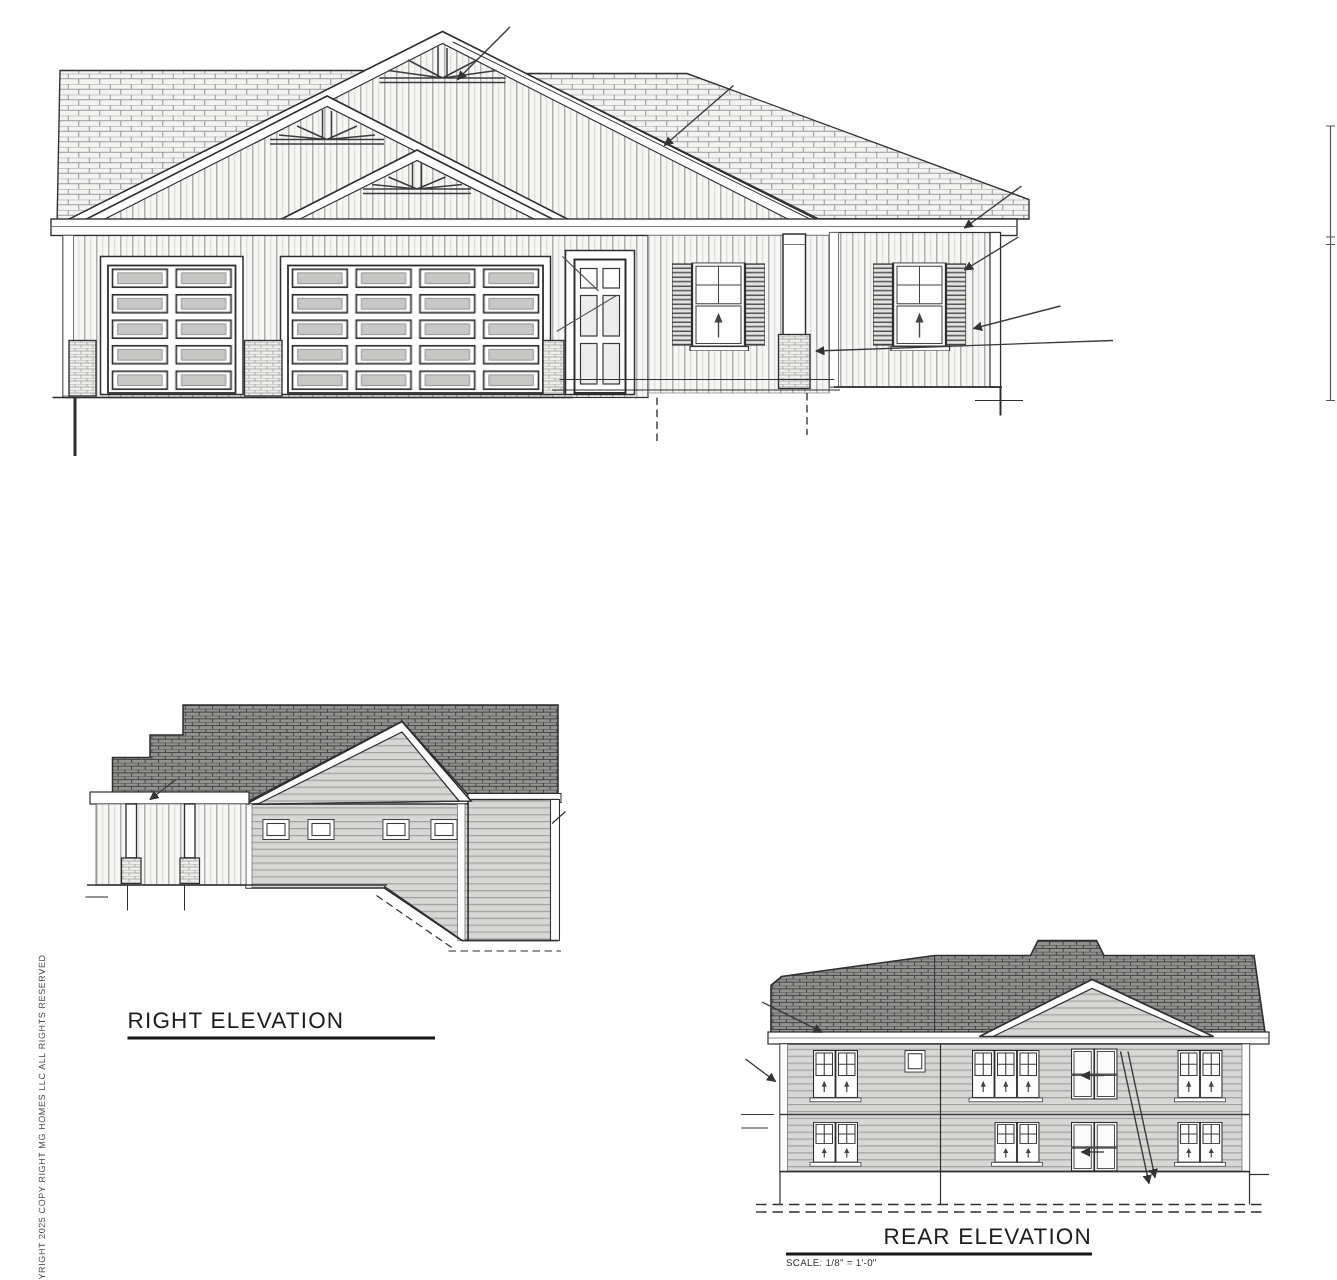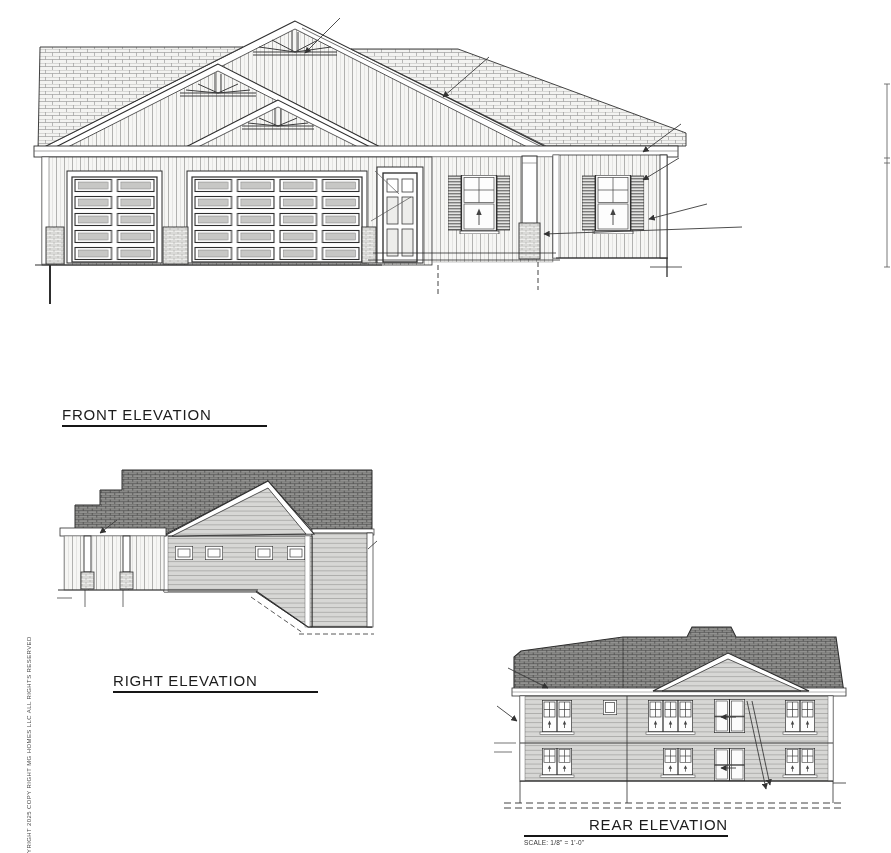--- a/index.html
+++ b/index.html
@@ -300,25 +300,22 @@
       <line x1="747" y1="701" x2="766" y2="789" marker-end="url(#arr)"></line>
       <line x1="752" y1="701" x2="770" y2="785" marker-end="url(#arr)"></line>
       <line x1="736" y1="717" x2="721" y2="717" marker-end="url(#arr)"></line>
       <line x1="736" y1="768" x2="721" y2="768" marker-end="url(#arr)"></line>
       <line x1="494" y1="743" x2="516" y2="743" stroke-width="0.7"></line>
       <line x1="494" y1="752" x2="512" y2="752" stroke-width="0.7"></line>
     </g>
   </g>
 </svg>
 
-<div class="elev-label" style="left:62px;top:406px;width:205px;">
-  <span>FRONT ELEVATION</span>
-</div>
-
-<div class="elev-label" style="left:85px;top:672px;width:205px;margin-left:28px;">
+
+<div class="elev-label" style="left:85px;top:672px;width:205px;">
   <span>RIGHT ELEVATION</span>
 </div>
 
 <div class="elev-label" style="left:524px;top:816px;width:204px;text-align:right;">
   <span>REAR ELEVATION</span>
 </div>
 <div class="scale-note" style="left:524px;top:839px;">SCALE: 1/8" = 1'-0"</div>
 
 <div class="copyright-vert">YRIGHT 2025 COPY RIGHT MG HOMES LLC ALL RIGHTS RESERVED</div>
 

